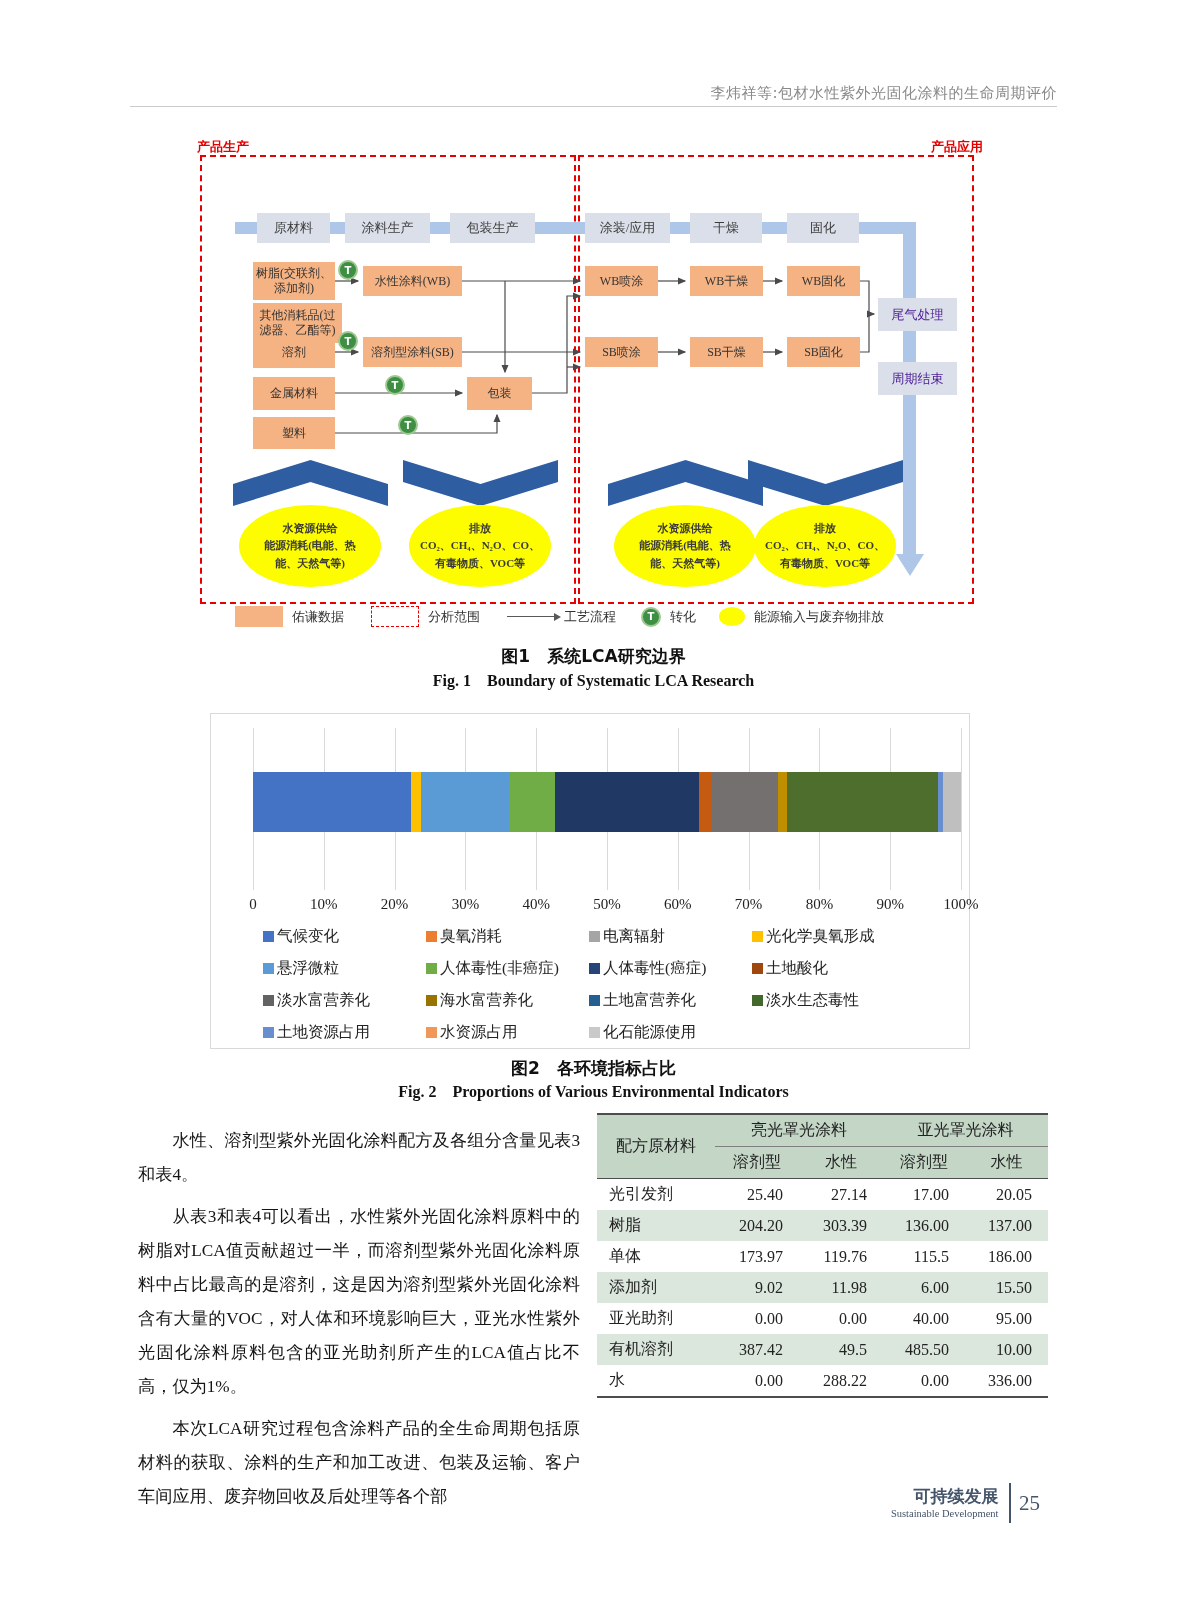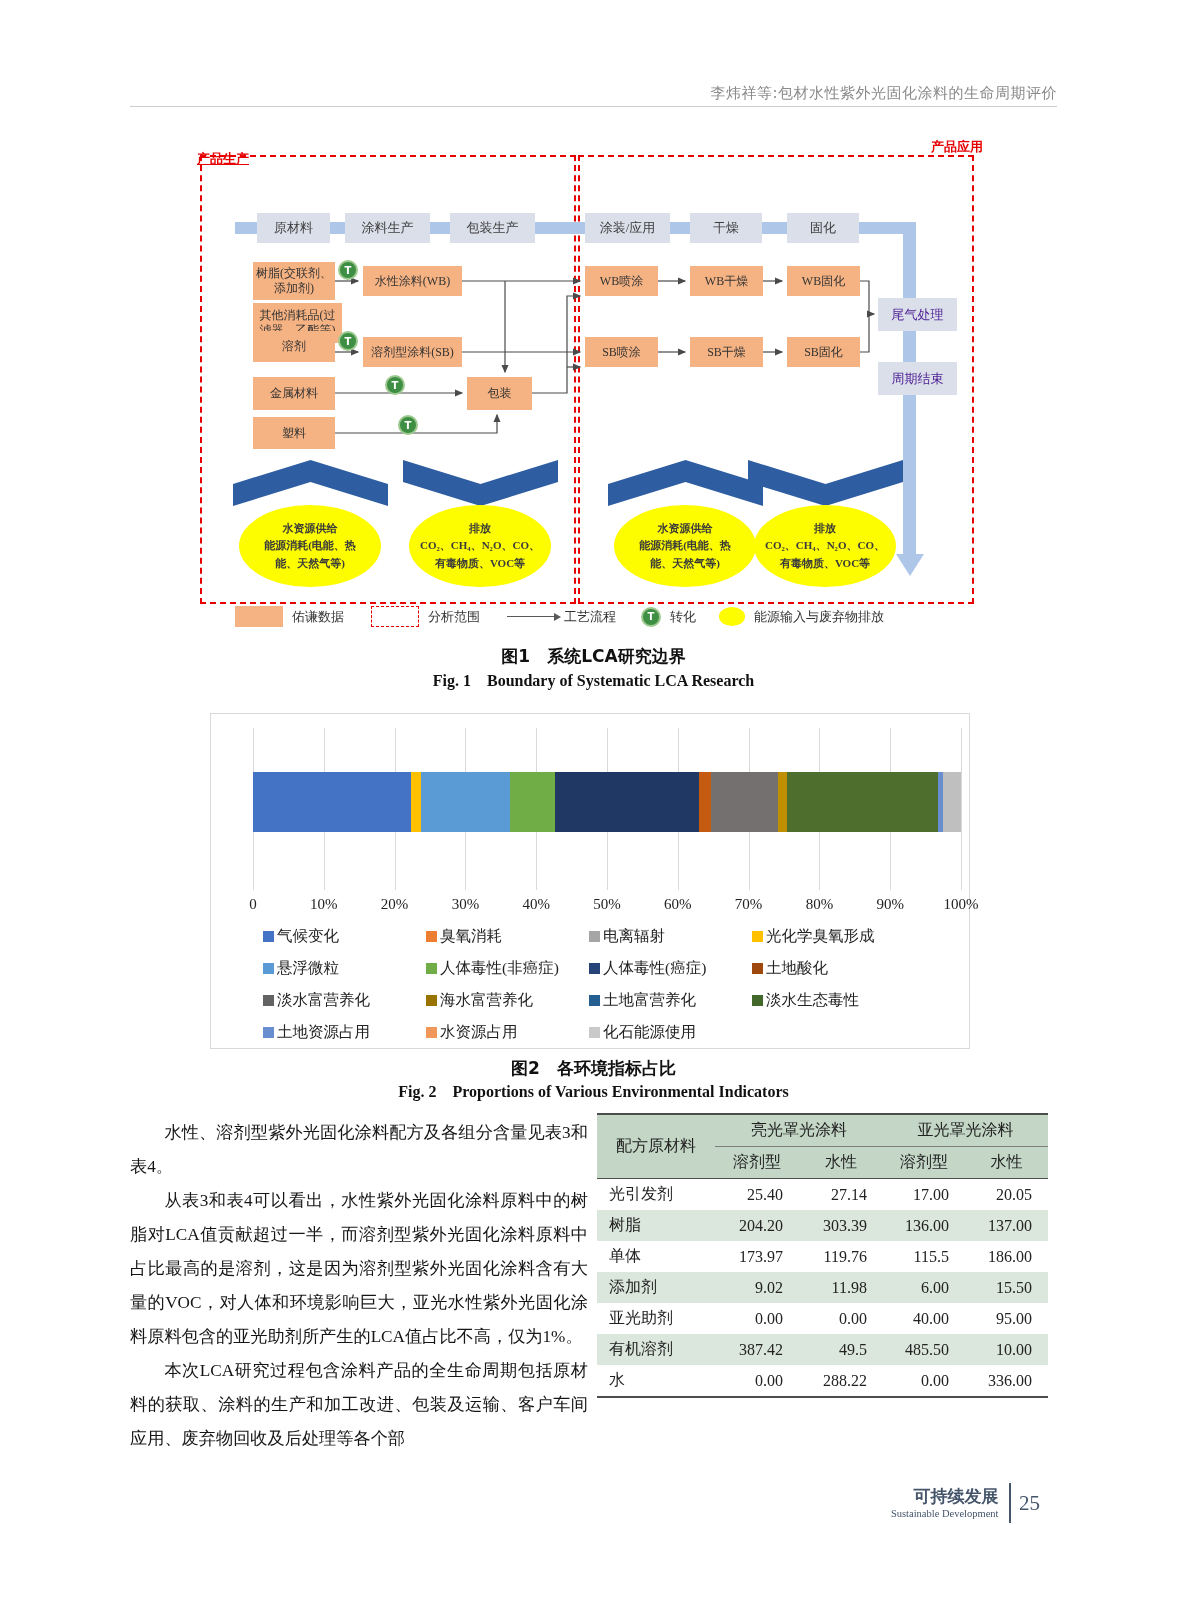--- a/index.html
+++ b/index.html
@@ -51,21 +51,21 @@
   .seg{height:100%;}
   #chart-ticks{position:absolute;left:42px;top:182px;width:708px;height:20px;}
   .tick{position:absolute;transform:translateX(-50%);font-size:15px;color:#222;}
   #chart-legend{position:absolute;left:52px;top:212px;width:694px;display:grid;
     grid-template-columns:163px 163px 163px 1fr;row-gap:11px;}
   .cl-item{display:flex;align-items:center;font-size:15.5px;color:#222;}
   .cl-sw{width:11px;height:11px;flex:0 0 auto;margin-right:3px;}
   
   #body-left{position:absolute;left:130px;top:1116px;width:458px;font-size:17.2px;line-height:34px;
     text-align:justify;color:#151515;}
-  #body-left p{margin:0;text-indent:2em;}
+  #body-left p{margin:8px;text-indent:2em;}
   
   #tbl-area{position:absolute;left:597px;top:1108px;width:451px;}
   .tbl-cap-cn{text-align:center;font-weight:bold;font-size:16.5px;font-family:"DejaVu Sans",sans-serif;color:#111;}
   .tbl-cap-en{text-align:center;font-weight:bold;font-size:16px;margin-top:6px;color:#111;}
   .tbl-unit{text-align:right;font-weight:bold;font-size:15px;margin-top:7px;
     font-family:"DejaVu Sans",sans-serif;}
   table#tbl1{border-collapse:collapse;width:451px;margin-top:5px;font-size:16px;color:#222;}
   #tbl1 th,#tbl1 td{font-weight:normal;padding:0 4px;height:31px;}
   #tbl1 thead th{background:#c4d7c6;}
   #tbl1 thead{border-top:2px solid #4d4d4d;border-bottom:1.5px solid #4d4d4d;}
@@ -84,40 +84,40 @@
   .ft-num{font-size:21px;color:#44546a;}
   svg.connectors{position:absolute;inset:0;z-index:3;pointer-events:none;}
 </style>
 </head>
 <body>
 
 <div class="running-head">李炜祥等:包材水性紫外光固化涂料的生命周期评价</div>
 <div class="head-rule"></div>
 
 <div id="fig1">
-  <div class="region-label" style="left:2px;top:12px;text-decoration:underline;">产品生产</div>
+  <div class="region-label" style="left:2px;top:0;">产品生产</div>
   <div class="region-label" style="right:2px;top:0;">产品应用</div>
 
   <div class="dashed-box" style="left:5px;top:17px;width:372px;height:445px;"></div>
   <div class="dashed-box" style="left:383px;top:17px;width:392px;height:445px;"></div>
 
   <div class="band" style="left:40px;top:84px;width:680px;height:12px;"></div>
   <div class="band" style="left:708px;top:84px;width:13px;height:332px;"></div>
   <div class="band-arrowhead" style="left:700.5px;top:416px;"></div>
 
   <div class="stage" style="left:62px;top:75px;width:73px;">原材料</div>
   <div class="stage" style="left:150px;top:75px;width:85px;">涂料生产</div>
   <div class="stage" style="left:255px;top:75px;width:85px;">包装生产</div>
   <div class="stage" style="left:390px;top:75px;width:85px;">涂装/应用</div>
   <div class="stage" style="left:495px;top:75px;width:72px;">干燥</div>
   <div class="stage" style="left:592px;top:75px;width:72px;">固化</div>
 
   <div class="onode" style="left:58px;top:124px;width:82px;height:38px;">树脂(交联剂、添加剂)</div>
   <div class="onode" style="left:58px;top:165px;width:89px;height:40px;">其他消耗品(过滤器、乙酯等)</div>
-  <div class="onode" style="left:58px;top:193px;width:82px;height:31px;">溶剂</div>
+  <div class="onode" style="left:58px;top:199px;width:82px;height:31px;">溶剂</div>
   <div class="onode" style="left:58px;top:239px;width:82px;height:33px;">金属材料</div>
   <div class="onode" style="left:58px;top:279px;width:82px;height:32px;">塑料</div>
   <div class="onode" style="left:168px;top:128px;width:99px;height:30px;">水性涂料(WB)</div>
   <div class="onode" style="left:168px;top:199px;width:99px;height:30px;">溶剂型涂料(SB)</div>
   <div class="onode" style="left:272px;top:239px;width:65px;height:33px;">包装</div>
   <div class="onode" style="left:390px;top:128px;width:73px;height:30px;">WB喷涂</div>
   <div class="onode" style="left:495px;top:128px;width:73px;height:30px;">WB干燥</div>
   <div class="onode" style="left:592px;top:128px;width:73px;height:30px;">WB固化</div>
   <div class="onode" style="left:390px;top:199px;width:73px;height:30px;">SB喷涂</div>
   <div class="onode" style="left:495px;top:199px;width:73px;height:30px;">SB干燥</div>

